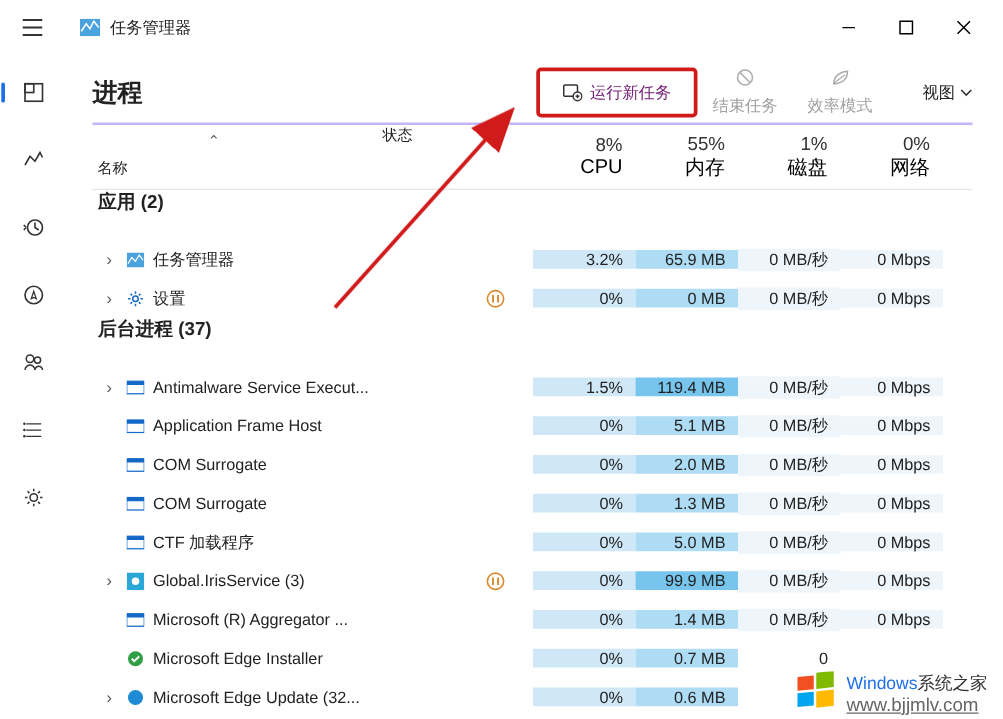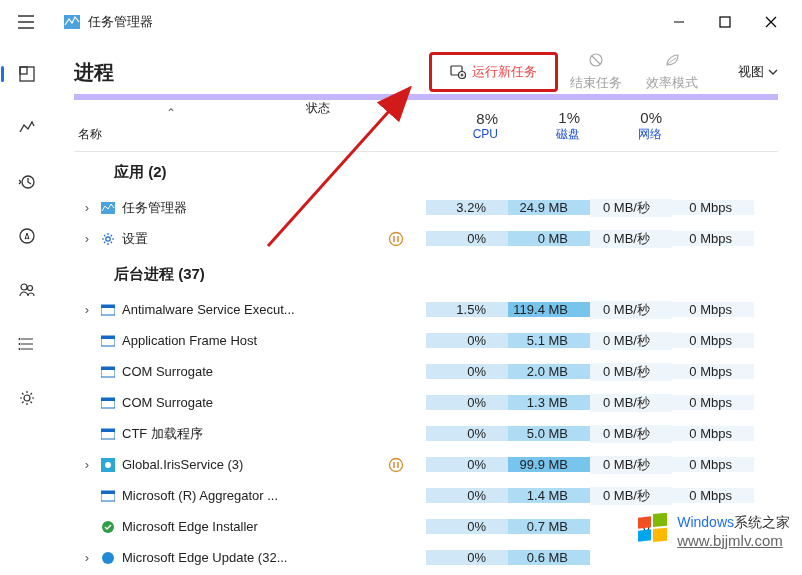--- a/index.html
+++ b/index.html
@@ -8,50 +8,50 @@
     .hamburger { width: 36px; height: 36px; display: flex; align-items: center; justify-content: center; cursor: pointer; border-radius: 4px; }
     .tb-icon { width: 20px; height: 20px; margin-left: 18px; margin-right: 6px; display: inline-flex; align-items: center; justify-content: center; }
     .tb-title { font-size: 13px; }
     .tb-spacer { flex: 1; }
     .winbtn { width: 46px; height: 32px; display: flex; align-items: center; justify-content: center; cursor: pointer; }
     .wrap { display: flex; height: calc(575px - 44px); }
     .side { width: 54px; display: flex; flex-direction: column; align-items: center; padding-top: 12px; gap: 18px; }
     .side-item { width: 40px; height: 36px; display: flex; align-items: center; justify-content: center; cursor: pointer; border-radius: 4px; position: relative; }
     .side-item.active::before { content:""; position:absolute; left:-6px; top:10px; width:3px; height:16px; background:#1f6feb; border-radius:2px; }
     .main { flex: 1; padding: 6px 24px 0 20px; overflow: hidden; }
-    .toolbar { display: flex; align-items: center; height: 50px; border-bottom: 6px solid #c4b5fd; }
+    .toolbar { display: flex; align-items: center; height: 50px; border-bottom: 2px solid #c4b5fd; }
     .page-title { font-size: 20px; font-weight: 600; }
     .tb-sp { flex: 1; }
-    .tbtn { display: inline-flex; align-items: center; gap: 6px; padding: 6px 12px; font-size: 13px; color: #ef4444; cursor: pointer; border-radius: 4px; position: relative; }
+    .tbtn { display: inline-flex; align-items: center; gap: 6px; padding: 6px 12px; font-size: 13px; color: #701a75; cursor: pointer; border-radius: 4px; position: relative; }
     .tbtn.disabled { color: #a0a0a0; cursor: default; flex-direction: column; }
     .tbtn.highlight { border: 3px solid #d11a1a; padding: 8px 18px; }
     .view-btn { display:flex; align-items:center; gap:4px; margin-left: 28px; cursor:pointer; }
     .headers { display: flex; height: 52px; align-items: stretch; border-bottom: 1px solid #e5e5e5; font-size: 12px; }
     .col-name { width: 232px; display: flex; align-items: flex-end; padding: 0 0 8px 4px; position:relative; }
     .sort-ind { position:absolute; left:92px; top:6px; color:#666; }
     .col-status { width: 120px; display: flex; align-items: flex-start; padding-bottom: 8px; }
     .col { width: 82px; display: flex; flex-direction: column; align-items: flex-end; justify-content: center; padding-right: 10px; }
     .col .pct { font-size: 15px; color: #333; }
-    .col .lbl { font-size: 12px; color: #1d4ed8; }
+    .col .lbl { font-size: 16px; color: #000000; }
     .rows { overflow-y: auto; height: calc(100% - 110px); }
-    .group-row { display: flex; align-items: center; height: 40px; font-size: 15px; font-weight: 600; padding-left: 4px; margin-left: 36px; }
+    .group-row { display: flex; align-items: flex-start; height: 40px; font-size: 15px; font-weight: 600; padding-left: 4px; }
     .row { display: flex; align-items: center; height: 31px; font-size: 13px; }
     .cell-name { width: 232px; display: flex; align-items: center; gap: 6px; padding-left: 6px; overflow:hidden; }
     .exp { width: 14px; display:inline-flex; justify-content:center; color:#555; }
     .rowicon { width:16px; height:16px; display:inline-flex; align-items:center; justify-content:center; }
     .pname { white-space: nowrap; overflow: hidden; text-overflow: ellipsis; max-width: 180px; }
     .cell-status { width: 120px; display:flex; align-items:center; justify-content:flex-end; padding-right: 22px;}
-    .cell { width: 82px; text-align: right; padding-right: 22px; }
+    .cell { width: 82px; text-align: right; padding-right: 10px; }
     .hl-cpu { background: #cfe7f7; }
     .hl-mem { background: #aedcf5; }
     .hl-mem-strong { background: #77c5ed; }
     .hl-disk { background: #eff6fb; }
     .hl-net { background: #eff6fb; }
     .callout-arrow { position: absolute; left: 208px; top: 86px; pointer-events:none; }
-    .watermark { position:absolute; right: 12px; bottom: 26px; display:flex; align-items:center; gap:6px; font-size:14px; }
+    .watermark { position:absolute; right: 12px; bottom: 2px; display:flex; align-items:center; gap:6px; font-size:14px; }
     .watermark svg{ display:block;}
     .wm1 { color:#1f6feb; font-weight:500; }
     .wm2 { color:#333; }
   </style>
 </head>
 <body>
 
 <div class="titlebar">
   <div class="hamburger">
     <svg width="16" height="14" viewBox="0 0 16 14">
@@ -172,20 +172,24 @@
         <span>名称</span>
       </div>
       <div class="col-status">
           <span>状态</span>
         </div>
       <div class="col">
           <span class="pct">8%</span>
           <span class="lbl">CPU</span>
         </div>
       <div class="col">
+          <span class="pct">55%</span>
+          <span class="lbl">内存</span>
+        </div>
+      <div class="col">
           <span class="pct">1%</span>
           <span class="lbl">磁盘</span>
         </div>
       <div class="col">
           <span class="pct">0%</span>
           <span class="lbl">网络</span>
         </div>
     </div>
 
     <div class="rows">
@@ -199,21 +203,21 @@
             <span class="rowicon">
               <svg width="14" height="12">
                 <rect width="14" height="12" fill="#4aa3df"></rect>
                 <polyline points="1,9 4,4 7,7 10,2 13,6" fill="none" stroke="#fff" stroke-width="1"></polyline>
               </svg>
             </span>
             <span class="pname">任务管理器</span>
           </div>
         <div class="cell-status"></div>
         <div class="cell hl-cpu">3.2%</div>
-        <div class="cell hl-mem">24.9 MB</div>
+        <div class="cell hl-mem">65.9 MB</div>
         <div class="cell hl-disk">0 MB/秒</div>
         <div class="cell hl-net">0 Mbps</div>
       </div>
 
       <div class="row">
         <div class="cell-name">
             <span class="exp">›</span>
             <span class="rowicon">
               <svg width="14" height="14" viewBox="0 0 14 14">
                 <circle cx="7" cy="7" r="2.2" fill="none" stroke="#1469c7" stroke-width="1.2"></circle>

